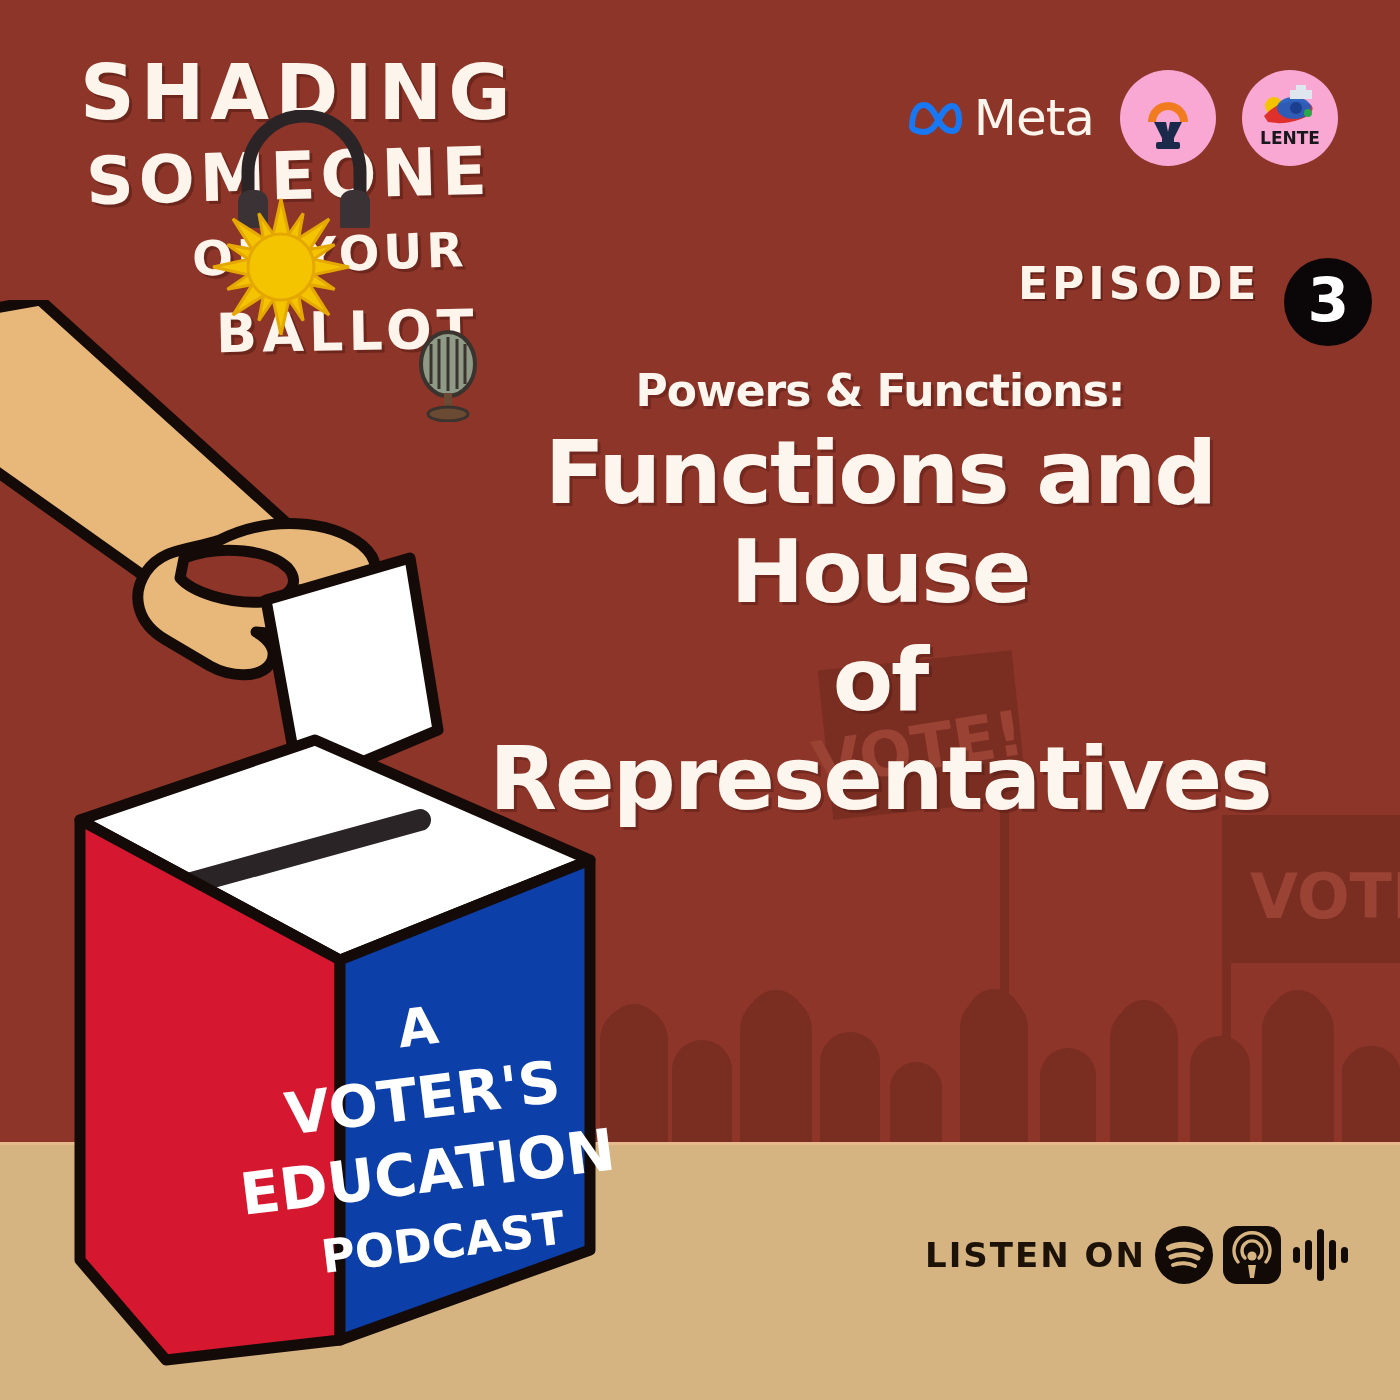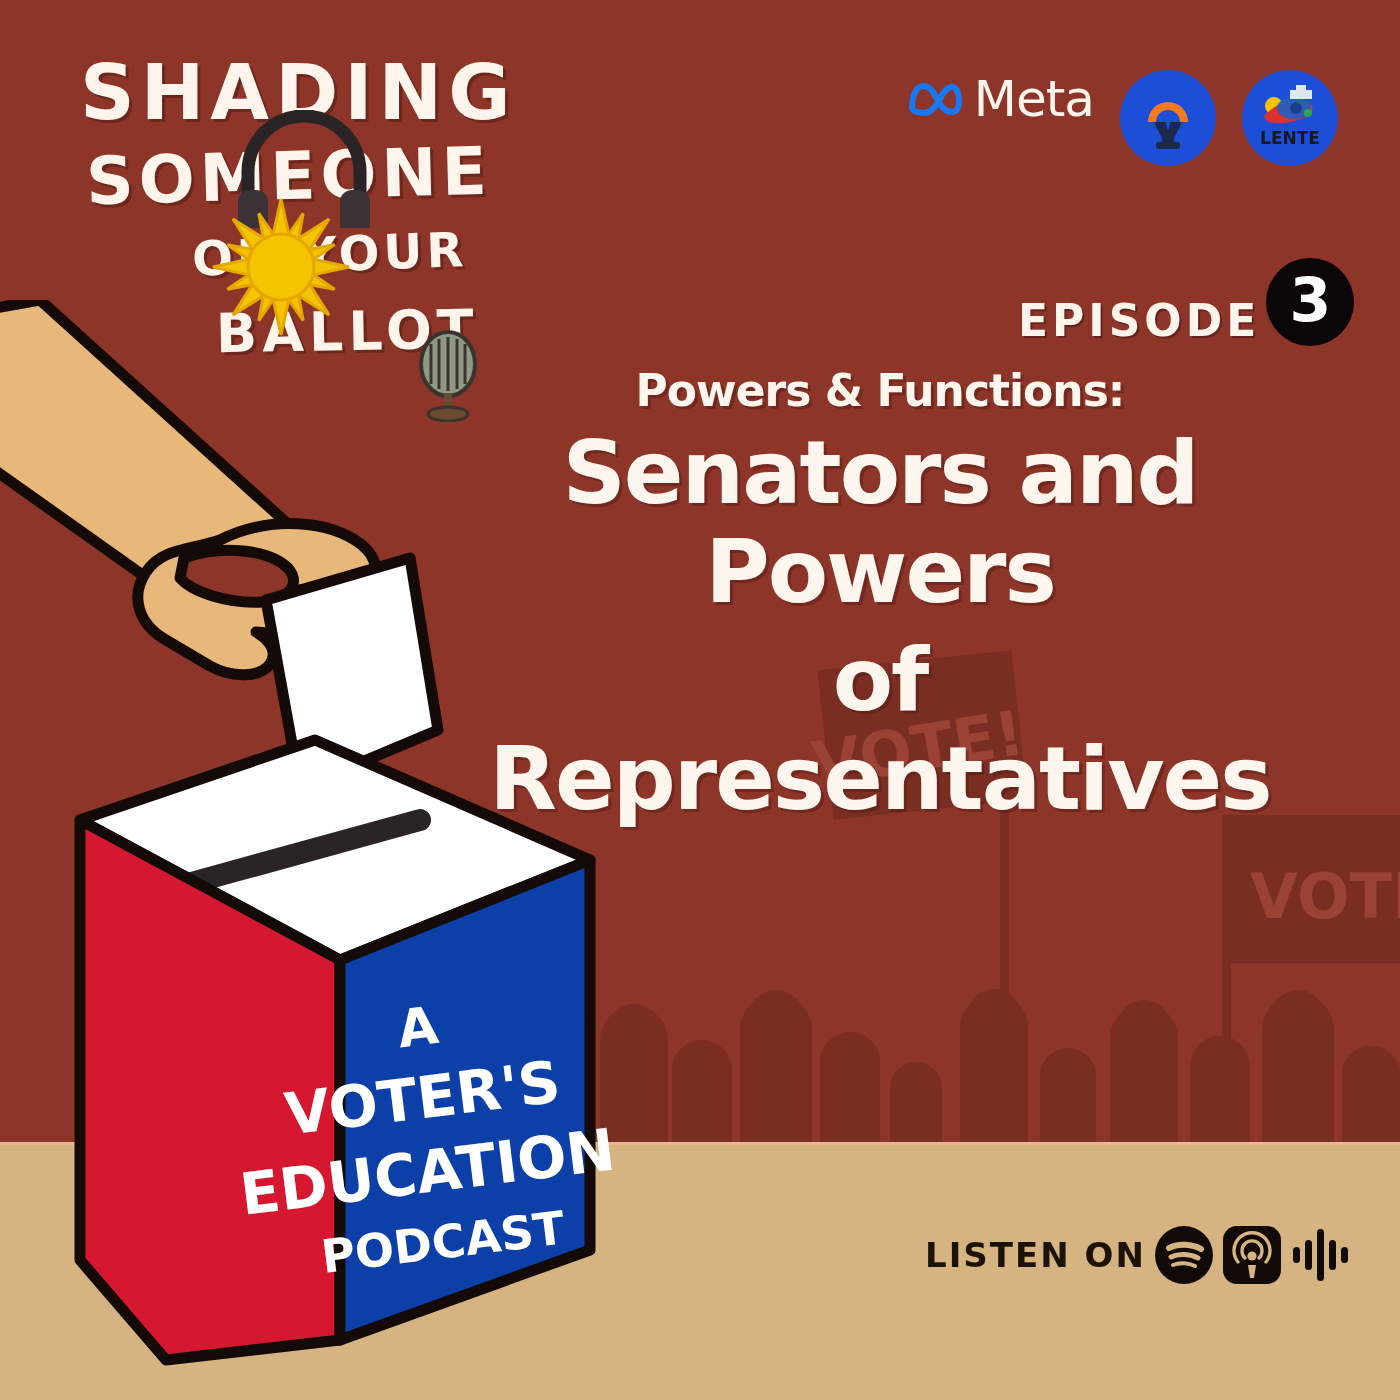--- a/index.html
+++ b/index.html
@@ -41,28 +41,28 @@
   .l4 { left:156px; top:252px; font-size:54px; letter-spacing:5px; transform:rotate(-1deg);}
 
   
   .headphones { position:absolute; left:176px; top:62px; width:136px; height:118px; }
   
   .sun { position:absolute; left:150px; top:148px; width:142px; height:142px; }
   
   .mic { position:absolute; left:340px; top:282px; width:96px; height:92px; }
 
   
-  .partners { position:absolute; right:62px; top:70px; display:flex; align-items:flex-start; gap:26px; }
+  .partners { position:absolute; right:62px; top:70px; display:flex; align-items:center; gap:26px; }
   .meta-logo { display:flex; align-items:center; gap:12px; }
   .meta-word { color:#fdf4ec; font-size:50px; font-weight:500; font-family:"DejaVu Sans", sans-serif; letter-spacing:-1px;}
-  .circle-logo { width:96px; height:96px; border-radius:50%; background:#1d4ed8;
+  .circle-logo { width:96px; height:96px; border-radius:50%; background:#f9a8d4;
                  display:flex; align-items:center; justify-content:center; position:relative; overflow:hidden;}
 
   
-  .episode-row { position:absolute; left:1018px; top:258px; display:flex; align-items:flex-end; gap:6px; }
+  .episode-row { position:absolute; left:1018px; top:258px; display:flex; align-items:flex-start; gap:24px; }
   .episode-word { color:#fdf4ec; font-size:44px; font-weight:bold; letter-spacing:4px;
                   font-family:"DejaVu Sans", sans-serif; text-shadow:2px 2px 0 rgba(60,16,12,.5);}
   .episode-badge { width:88px; height:88px; border-radius:50%; background:#0b0608;
                    color:#ffffff; display:flex; align-items:center; justify-content:center;
                    font-size:60px; font-weight:bold; font-family:"DejaVu Sans", sans-serif;
                    line-height:1; padding-bottom:4px; }
 
   
   .title-block { position:absolute; left:440px; top:368px; width:880px; text-align:center; color:#fdf6ee;
                  font-family:"DejaVu Sans", sans-serif; font-weight:bold;
@@ -232,21 +232,21 @@
     </div>
   </div>
 
   <div class="episode-row">
     <span class="episode-word">EPISODE</span>
     <span class="episode-badge">3</span>
   </div>
 
   <div class="title-block">
     <div class="title-kicker">Powers &amp; Functions:</div>
-    <div class="title-main">Senators and Powers</div>
+    <div class="title-main">Functions and House</div>
     <div class="title-main">of Representatives</div>
   </div>
 
   <svg class="ballot-art" viewBox="0 0 700 1090">
 
     <path d="M-40 20 L70 0 L330 235 L340 300 L250 330 L-60 110 Z" fill="#e8b87a" stroke="#140a08" stroke-width="11" stroke-linejoin="round"></path>
 
     <path d="M250 240
              C300 215 360 220 392 245
              C412 262 408 282 386 286

